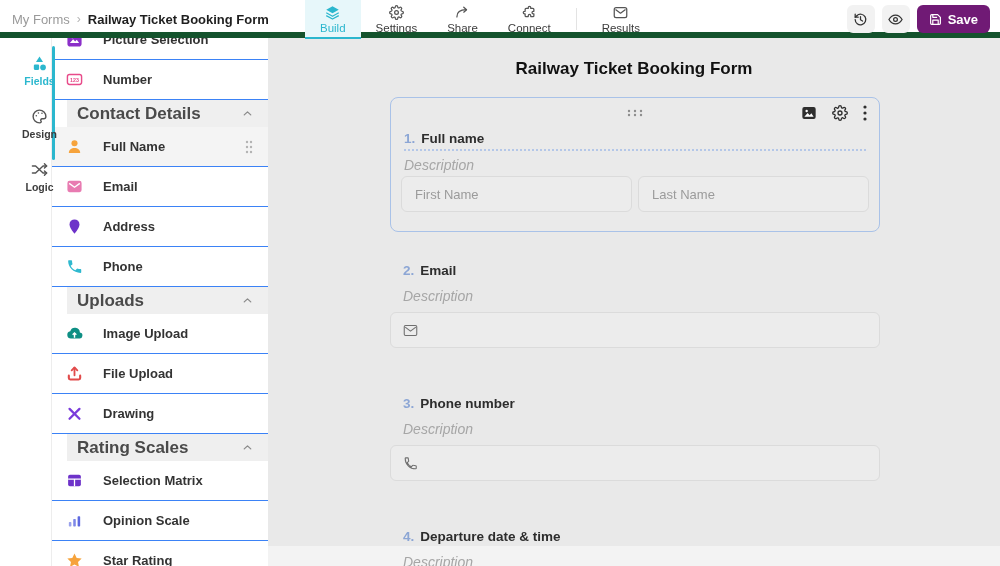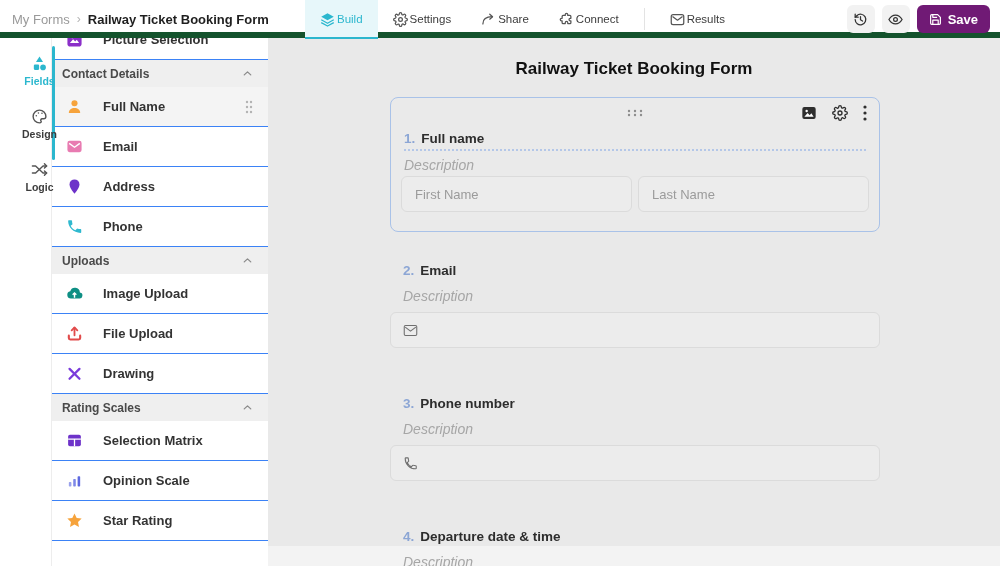--- a/index.html
+++ b/index.html
@@ -8,21 +8,21 @@
   svg { display:block; }
 
   
   .header { position:absolute; top:0; left:0; width:1000px; height:38px; background:#fff; border-bottom:6px solid #14532d; z-index:20; }
   .breadcrumb { position:absolute; left:12px; top:0; height:38px; display:flex; align-items:center; gap:7px; font-size:13px; }
   .bc-parent { color:#9a9a9a; cursor:pointer; }
   .bc-sep { color:#b5b5b5; font-size:12px; }
   .bc-current { color:#1f1f1f; font-weight:bold; }
 
   .tabs { position:absolute; left:305px; top:0; height:38px; display:flex; align-items:stretch; }
-  .tab { display:flex; flex-direction:row; align-items:center; justify-content:center; gap:2px; padding:0 15px; color:#3c3c3c; font-size:11.5px; cursor:pointer; position:relative; }
+  .tab { display:flex; flex-direction:column; align-items:center; justify-content:center; gap:2px; padding:0 15px; color:#3c3c3c; font-size:11.5px; cursor:pointer; position:relative; }
   .tab .ticon { color:#555; }
   .tab.active { background:#e7f7fa; color:#2bb7ce; }
   .tab.active .ticon { color:#2bb7ce; }
   .tab.active::after { content:""; position:absolute; bottom:-1px; left:0; right:0; height:2px; background:#2bb7ce; }
   .tab-divider { width:1px; background:#e3e3e3; margin:8px 10px; }
 
   .actions { position:absolute; right:10px; top:5px; display:flex; gap:7px; align-items:center; }
   .icon-btn { width:28px; height:28px; border-radius:6px; background:#f2f2f2; display:flex; align-items:center; justify-content:center; color:#333; cursor:pointer; border:none; }
   .save-btn { height:28px; padding:0 12px; border-radius:6px; background:#701a75; color:#fff; display:flex; align-items:center; gap:6px; font-size:13px; font-weight:bold; cursor:pointer; border:none; font-family:inherit; }
 
@@ -32,21 +32,21 @@
   .rail-item svg { color:#555; }
   .rail-item.active { color:#2bb7ce; }
   .rail-item.active svg { color:#2bb7ce; }
 
   
   .panel { position:absolute; top:38px; left:52px; width:216px; bottom:0; background:#fff; overflow:hidden; }
   .panel-inner { margin-top:-18px; }
   .p-item { height:40px; display:flex; align-items:center; padding:0 14px; border-bottom:1px solid #3b82f6; background:#fff; cursor:pointer; }
   .p-item .p-label { margin-left:20px; font-size:13px; font-weight:bold; color:#333; }
   .p-item.hl { background:#f4f4f4; }
-  .p-head { height:27px; background:#efefef; display:flex; align-items:center; justify-content:space-between; padding:0 14px 0 10px; font-size:12px; font-weight:bold; color:#4a4a4a; cursor:pointer; }
+  .p-head { height:27px; background:#efefef; display:flex; align-items:center; justify-content:space-between; padding:0 14px 0 10px; font-size:17px; font-weight:bold; color:#4a4a4a; cursor:pointer;margin-left:15px; }
   .drag-col { margin-left:auto; color:#b3b3b3; }
   .panel-scroll { position:absolute; left:0; top:8px; width:3px; height:114px; background:#2bb7ce; border-radius:3px; }
 
   
   .canvas { position:absolute; top:38px; left:268px; right:0; bottom:0; background:#e9e9e9; overflow:hidden; }
   .canvas-strip { position:absolute; left:0; right:0; bottom:0; height:20px; background:rgba(255,255,255,0.45); }
   .form-title { position:absolute; top:21px; left:0; right:0; text-align:center; font-size:17px; font-weight:bold; color:#111; cursor:text; }
 
   .card { position:absolute; left:122px; top:59px; width:490px; height:135px; border:1.5px solid #a9c2e8; border-radius:8px; background:#eaeaea; cursor:pointer; }
   .card-drag { position:absolute; top:10px; left:50%; transform:translateX(-50%); color:#8d8d8d; cursor:grab; }
@@ -200,20 +200,29 @@
       <span>
         <svg width="17" height="17" viewBox="0 0 24 24">
             <rect x="2" y="2" width="20" height="20" rx="4" fill="#8b2fc9"></rect>
             <circle cx="9" cy="8.5" r="1.7" fill="#fff"></circle>
             <path d="M5.5 17l4.5-5.5 3 3.2 2.2-2.4 3.3 4.7z" fill="#fff"></path>
           </svg>
       </span>
       <span class="p-label">Picture Selection</span>
     </div>
 
+    <div class="p-item">
+      <span>
+        <svg width="17" height="17" viewBox="0 0 24 24">
+            <rect x="2" y="5" width="20" height="14" rx="3" fill="none" stroke="#e84b8a" stroke-width="2"></rect>
+            <text x="12" y="15.5" text-anchor="middle" font-size="7.5" font-weight="bold" fill="#e84b8a" font-family="Liberation Sans, sans-serif">123</text>
+          </svg>
+      </span>
+      <span class="p-label">Number</span>
+    </div>
 
     <div class="p-head">
       <span>Contact Details</span>
       <span>
         <svg width="13" height="13" viewBox="0 0 24 24" fill="none" stroke="#8a8a8a" stroke-width="2.4" stroke-linecap="round" stroke-linejoin="round">
             <path d="M6 14.5L12 9l6 5.5"></path>
           </svg>
       </span>
     </div>
 

